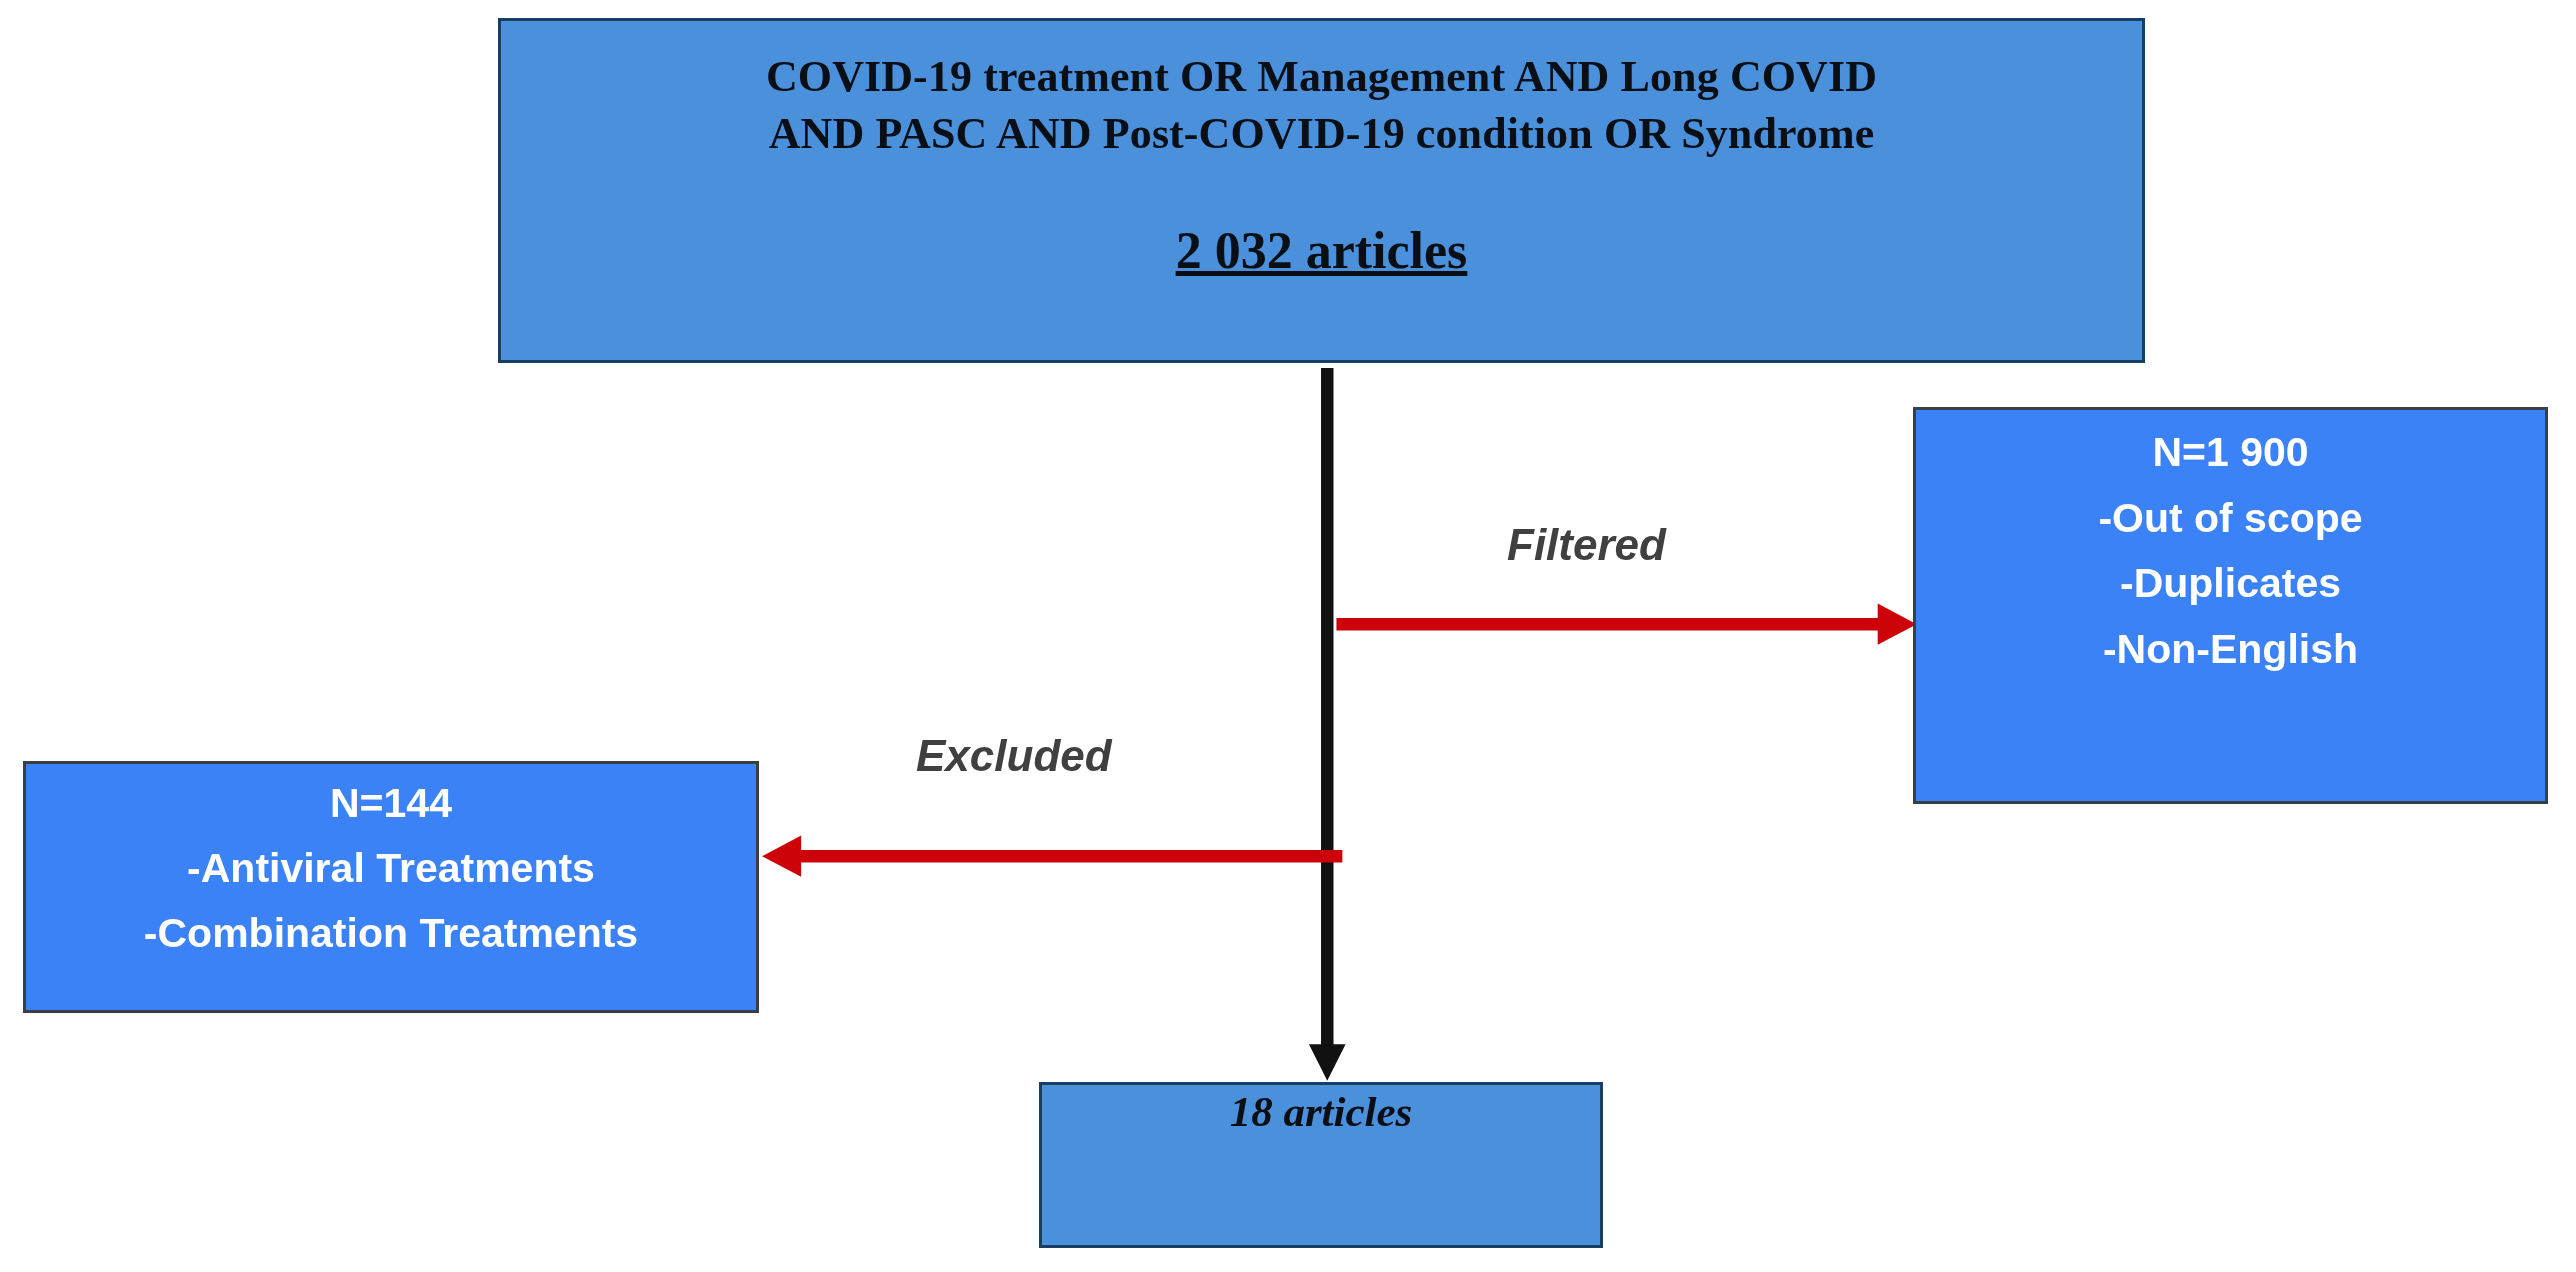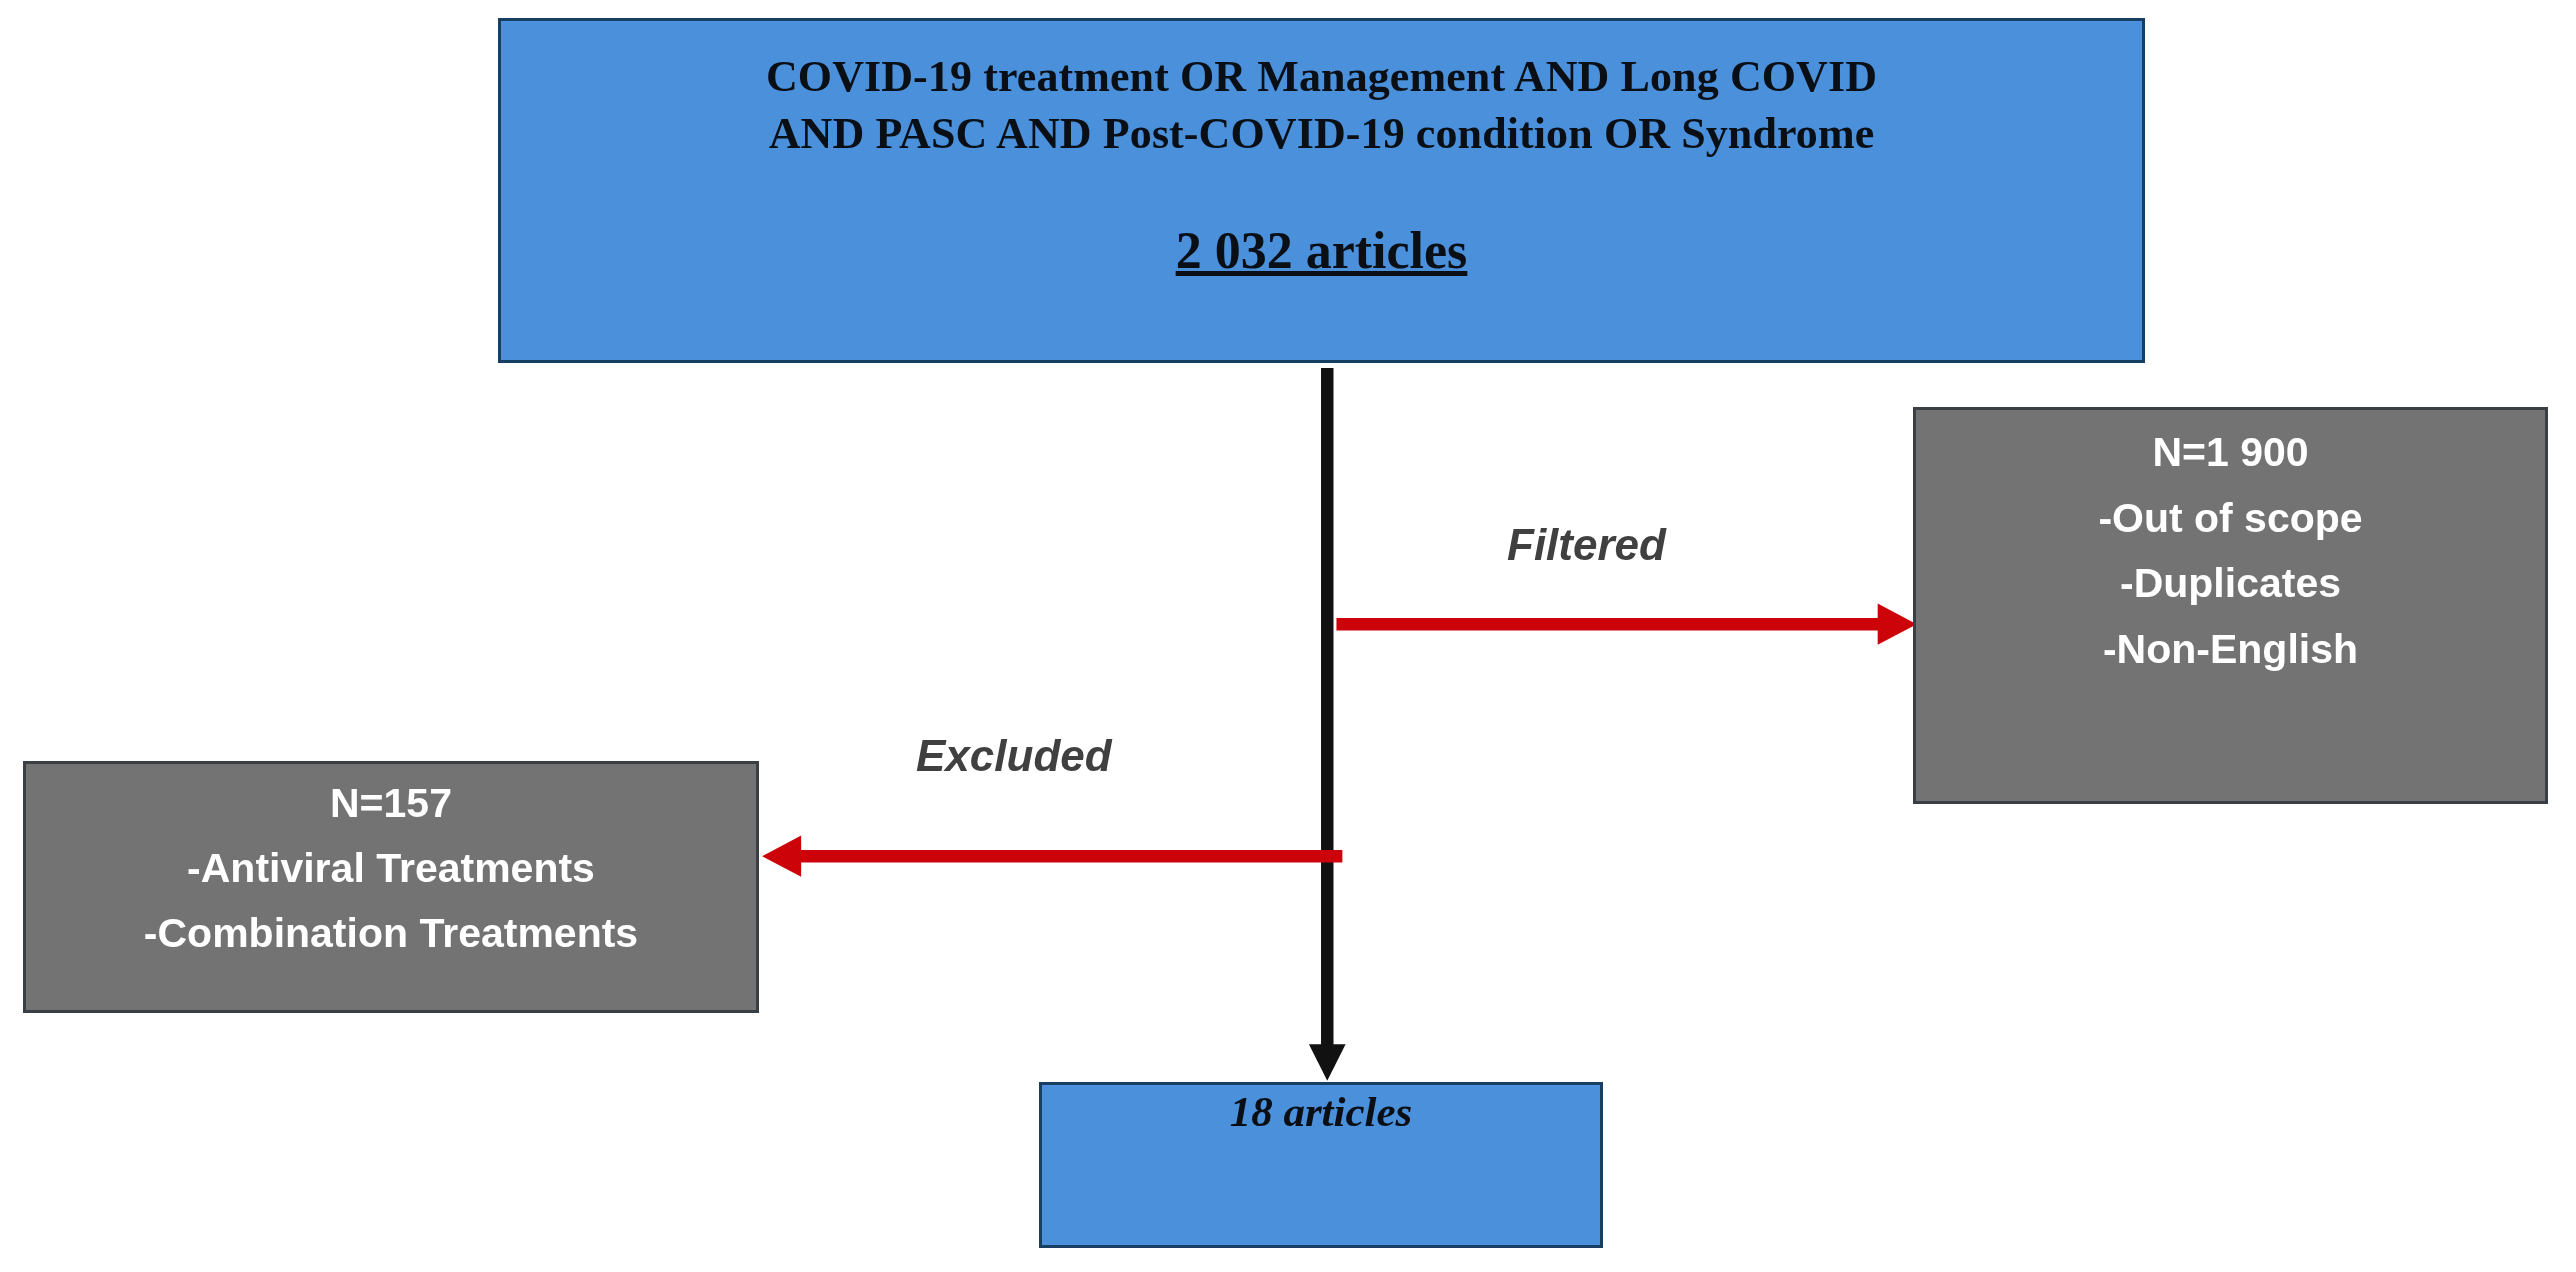--- a/index.html
+++ b/index.html
@@ -27,21 +27,21 @@
     text-align: center;
   }
   .node-blue {
     background: #4a90db;
     border: 3.7px solid #163f63;
     color: #0a0f16;
     font-family: "Liberation Serif", serif;
     font-weight: bold;
   }
   .node-red {
-    background: #737373;
+    background: #3b82f6;
     border: 3.7px solid #3a3f45;
     color: #ffffff;
     font-family: "Liberation Sans", sans-serif;
     font-weight: bold;
   }
 
   
   #node-search {
     left: 498px;
     top: 18.4px;
@@ -177,21 +177,21 @@
 
   <div class="edge-label" id="label-excluded">Excluded</div>
   <div class="connector" id="conn-excluded-arrow">
     <svg width="583" height="81" viewBox="0 0 790 110">
       <line x1="790" y1="56" x2="50" y2="56" stroke="#cc0309" stroke-width="17"></line>
       <polygon points="2,56 55,28 55,84" fill="#cc0309"></polygon>
     </svg>
   </div>
 
   <div class="node node-red" id="node-excluded-left">
-    <div class="line">N=157</div>
+    <div class="line">N=144</div>
     <div class="line">-Antiviral Treatments</div>
     <div class="line">-Combination Treatments</div>
   </div>
 
   <div class="node node-blue" id="node-included">
     <div class="count-line">18 articles</div>
   </div>
 
 </div>
 

